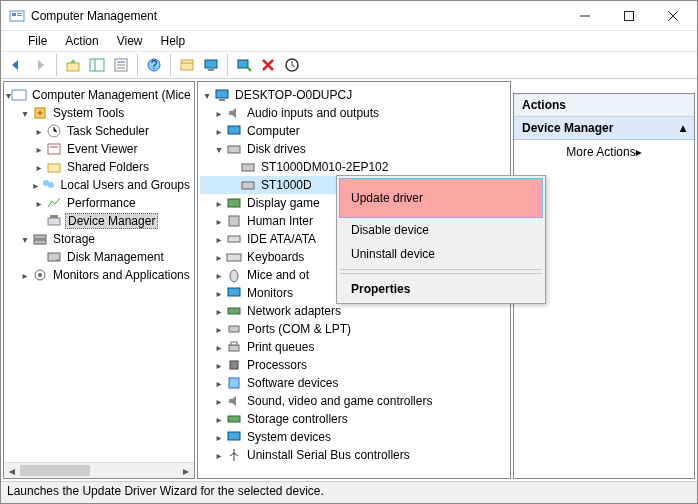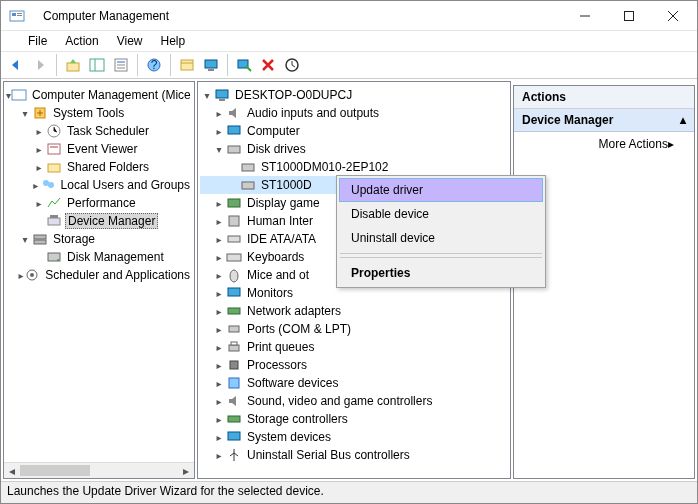--- a/index.html
+++ b/index.html
@@ -1,45 +1,45 @@
 <!DOCTYPE html>
 <html><head>
 <meta charset="utf-8">
 <style>
 * { box-sizing: border-box; margin: 0; padding: 0; font-family: "Segoe UI", Tahoma, sans-serif; font-size: 12px; }
 body { width: 698px; height: 504px; background: #fff; border: 1px solid #888; overflow: hidden; position: relative; }
 .titlebar { height: 30px; display: flex; align-items: center; padding: 0 2px 0 8px; border-bottom: 1px solid #e5e5e5; }
 .titlebar .icon { width: 16px; height: 16px; margin-right: 6px; display: inline-flex; }
-.titlebar .title { flex: 1; margin-left: 12px; }
+.titlebar .title { flex: 1; }
 .titlebar .winbtn { width: 44px; height: 30px; display: inline-flex; align-items: center; justify-content: center; color: #222; }
 .menubar { height: 20px; display: flex; align-items: center; padding: 0 19px; gap: 2px; }
 .menubar span { padding: 2px 8px; }
 .toolbar { height: 28px; border-top: 1px solid #e5e5e5; border-bottom: 1px solid #ccc; display: flex; align-items: center; padding: 0 4px; gap: 2px; }
 .toolbar .tbtn { width: 22px; height: 22px; display: inline-flex; align-items: center; justify-content: center; border: 1px solid transparent; }
 .toolbar .sep { width: 1px; height: 22px; background: #ccc; margin: 0 3px; }
 .content { display: flex; height: calc(100% - 30px - 20px - 28px - 22px); }
 .pane { border: 1px solid #828790; background: #fff; overflow: auto; position: relative; }
 .left { width: 192px; margin: 2px 1px 2px 2px; }
 .mid  { flex: 1; margin: 2px 1px; }
-.right{ width: 182px; margin: 6px 2px 2px 1px; padding: 0; overflow: hidden; }
+.right{ width: 182px; margin: 14px 2px 2px 1px; padding: 0; overflow: hidden; }
 .tree { padding: 4px 2px; }
 .node { display: flex; align-items: center; height: 18px; white-space: nowrap; }
 .node .exp { width: 14px; display: inline-flex; justify-content: center; color: #555; font-size: 10px; }
 .node .ic { width: 16px; height: 16px; margin-right: 3px; display: inline-flex; align-items: center; justify-content: center; }
 .node.sel .lbl { background: #d8d8d8; border: 1px dotted #666; padding: 0 2px; }
 .node.selblue { background: #cde8ff; }
 .node .lbl { padding: 0 2px; }
 .indent1 { padding-left: 12px; } .indent2 { padding-left: 26px; }
 .right .hdr { background: #eef3fa; border-bottom: 1px solid #d0d0d0; padding: 4px 8px; font-weight: bold; }
 .right .sec { background: #dbe9fb; border-bottom: 1px solid #b8c8df; padding: 4px 8px; font-weight: bold; display:flex; justify-content:space-between; align-items:center;}
-.right .item { padding: 5px 20px; display:flex; justify-content:flex-end; align-items:center;}
+.right .item { padding: 5px 20px; display:flex; justify-content:center; align-items:center;}
 .statusbar { height: 22px; border-top: 1px solid #ccc; padding: 2px 6px; display: flex; align-items: flex-start; background: #f0f0f0; }
 .ctxmenu { position: absolute; left: 335px; top: 174px; width: 210px; background: #f0f0f0; border: 1px solid #a0a0a0; box-shadow: 2px 2px 4px rgba(0,0,0,.2); z-index: 10; padding: 2px; }
 .ctxmenu .mi { padding: 5px 12px; }
-.ctxmenu .mi.hl { background: #c4b5fd; border: 1px solid #7ab8e8; padding: 4px 11px; }
+.ctxmenu .mi.hl { background: #fca5a5; border: 1px solid #7ab8e8; padding: 12px 11px; }
 .ctxmenu .msep { height: 1px; background: #c8c8c8; margin: 3px 1px; }
 .ctxmenu .mi.bold { font-weight: bold; }
 svg { display: block; }
 .scrollh { position: absolute; bottom: 0; left: 0; right: 0; height: 16px; background: #f0f0f0; border-top: 1px solid #ddd; display:flex; }
 .scrollh .arr { width:16px; display:flex; align-items:center; justify-content:center; color:#555; }
 .scrollh .thumb { flex:0 0 70px; background:#cdcdcd; margin:2px 0;}
 .scrollh .track { flex:1; }
 </style>
 </head>
 <body>
@@ -253,21 +253,21 @@
           <span class="lbl">Disk Management</span>
         </div>
       <div class="node indent1">
           <span class="exp">▸</span>
           <span class="ic">
             <svg width="16" height="16">
               <circle cx="8" cy="8" r="5" fill="none" stroke="#666"></circle>
               <circle cx="8" cy="8" r="2" fill="#666"></circle>
             </svg>
           </span>
-          <span class="lbl">Scheduler and Applications</span>
+          <span class="lbl">Monitors and Applications</span>
         </div>
     </div>
     <div class="scrollh">
       <span class="arr">◂</span>
       <span class="thumb"></span>
       <span class="track"></span>
       <span class="arr">▸</span>
     </div>
   </div>
 

